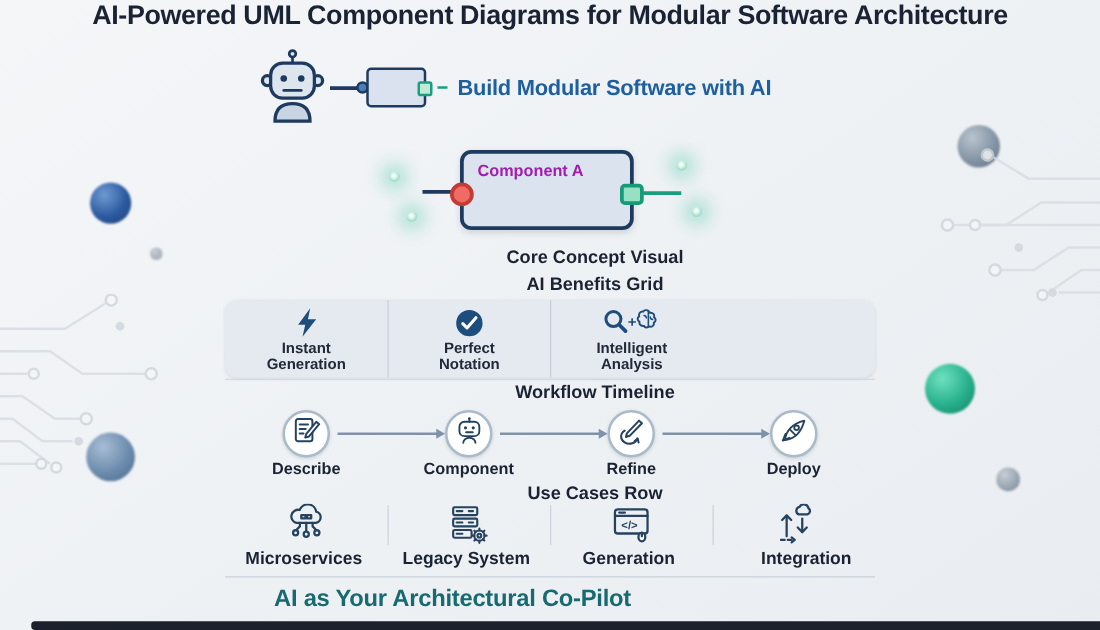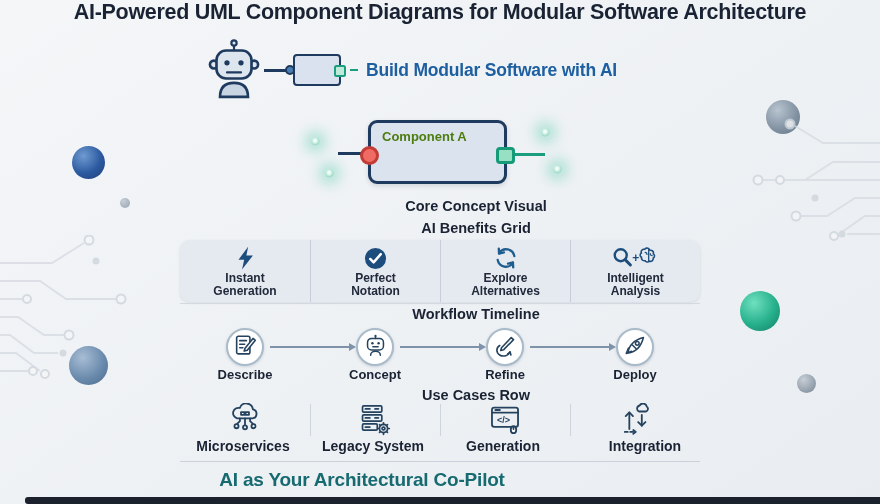--- a/index.html
+++ b/index.html
@@ -34,21 +34,21 @@
   .hero-text { margin-left:8px; font-size:17.5px; font-weight:700; color:#1d5fa0; letter-spacing:-0.2px; }
 
   
   .comp-line-left { left:338px; top:152px; width:32px; height:3px; background:#1f3a5f; }
   .comp-line-right { left:505px; top:153px; width:40px; height:2.5px; background:#1a9e7e; }
   .component-box {
     left:368px; top:120px; width:139px; height:64px;
     background:#dbe3ef; border:3px solid #1f3a5f; border-radius:9px;
     box-shadow:0 2px 5px rgba(30,50,80,.15);
   }
-  .component-label { position:absolute; left:11px; top:6px; font-size:13px; font-weight:700; color:#4d7c0f; }
+  .component-label { position:absolute; left:11px; top:6px; font-size:13px; font-weight:700; color:#a21caf; }
   .port-red {
     position:absolute; left:-11px; top:23px; width:19px; height:19px; border-radius:50%;
     background:#ef6b63; border:3px solid #c23b34;
   }
   .port-green {
     position:absolute; right:-11px; top:24px; width:19px; height:17px; border-radius:4px;
     background:#97e0c4; border:3px solid #169a78;
   }
   .glow {
     width:9px; height:9px; border-radius:50%;
@@ -203,31 +203,20 @@
       <span class="benefit-icon">
         <svg width="23" height="23" viewBox="0 0 24 24">
             <circle cx="12" cy="12" r="11" fill="#1d4d7c"></circle>
             <path d="M6.5 12.5 l3.5 3.5 7.5-8.5" stroke="#ffffff" stroke-width="2.6" fill="none" stroke-linecap="round" stroke-linejoin="round"></path>
           </svg>
       </span>
       <span class="benefit-label">Perfect Notation</span>
     </div>
     <div class="benefit-cell">
       <span class="benefit-icon">
-        <svg width="24" height="24" viewBox="0 0 26 26" fill="none" stroke="#1f5d8f" stroke-width="2.5" stroke-linecap="round" stroke-linejoin="round">
-          <path d="M22 11 a9 9 0 0 0 -16.5 -3.2"></path>
-            <path d="M5.2 2.8 l0.3 5.4 5.3 -1.3"></path>
-          <path d="M4 15 a9 9 0 0 0 16.5 3.2"></path>
-            <path d="M20.8 23.2 l-0.3 -5.4 -5.3 1.3"></path>
-        </svg>
-      </span>
-      <span class="benefit-label">Explore Alternatives</span>
-    </div>
-    <div class="benefit-cell">
-      <span class="benefit-icon">
         <svg width="47" height="24" viewBox="0 0 50 26" fill="none" stroke="#1d4d7c" stroke-width="2.6" stroke-linecap="round">
           <circle cx="9" cy="10" r="6.5"></circle>
           <line x1="14" y1="15" x2="19.5" y2="20.5" stroke-width="3.2"></line>
           <text x="21.5" y="17" font-size="13" font-weight="bold" fill="#1d4d7c" stroke="none">+</text>
           <g stroke-width="1.7">
             <path d="M39.5 3.2 c-1.2-1.4-3.8-1.2-4.6 0.4 c-2.6-0.4-4.4 1.8-3.6 4 c-1.8 1-1.7 3.8 0.2 4.6 c-0.4 2.4 1.6 4.2 4 3.8 c0.8 1.6 3.4 1.8 4.4 0.4 c2.4 0.8 4.6-0.8 4.2-3.2 c1.9-0.9 2-3.7 0.2-4.7 c0.7-2.2-1.1-4.3-3.7-3.9 Z"></path>
             <line x1="39.3" y1="3" x2="39.3" y2="16.5" stroke-width="1.4"></line>
             <path d="M35.5 7 c1.4 0.2 2 1 2 2.2" stroke-width="1.3"></path>
             <path d="M43 10.5 c-1.4-0.2-2-1-2-2.2" stroke-width="1.3"></path>
           </g>
@@ -280,21 +269,21 @@
     <span>
       <svg width="23" height="23" viewBox="0 0 26 26" fill="none" stroke="#25435f" stroke-width="1.7" stroke-linecap="round" stroke-linejoin="round">
         <path d="M4.5 21.5 C5.5 13.5 10.5 7 22 4 C19 15.5 12.5 20.5 4.5 21.5 Z"></path>
         <circle cx="15" cy="10.5" r="2.1"></circle>
         <path d="M9.5 12.5 l4.5 4.5"></path>
         <path d="M5 16 l-2.5 6 6-2.5"></path>
       </svg>
     </span>
   </div>
   <div class="abs wf-label" style="left:190px">Describe</div>
-  <div class="abs wf-label" style="left:320px">Concept</div>
+  <div class="abs wf-label" style="left:320px">Component</div>
   <div class="abs wf-label" style="left:450px">Refine</div>
   <div class="abs wf-label" style="left:580px">Deploy</div>
 
   <div class="abs caption" style="top:387px">Use Cases Row</div>
 
   <div class="abs uc-divider" style="left:310px"></div>
   <div class="abs uc-divider" style="left:440px"></div>
   <div class="abs uc-divider" style="left:570px"></div>
 
   <div class="abs uc-icon" style="left:190px">

